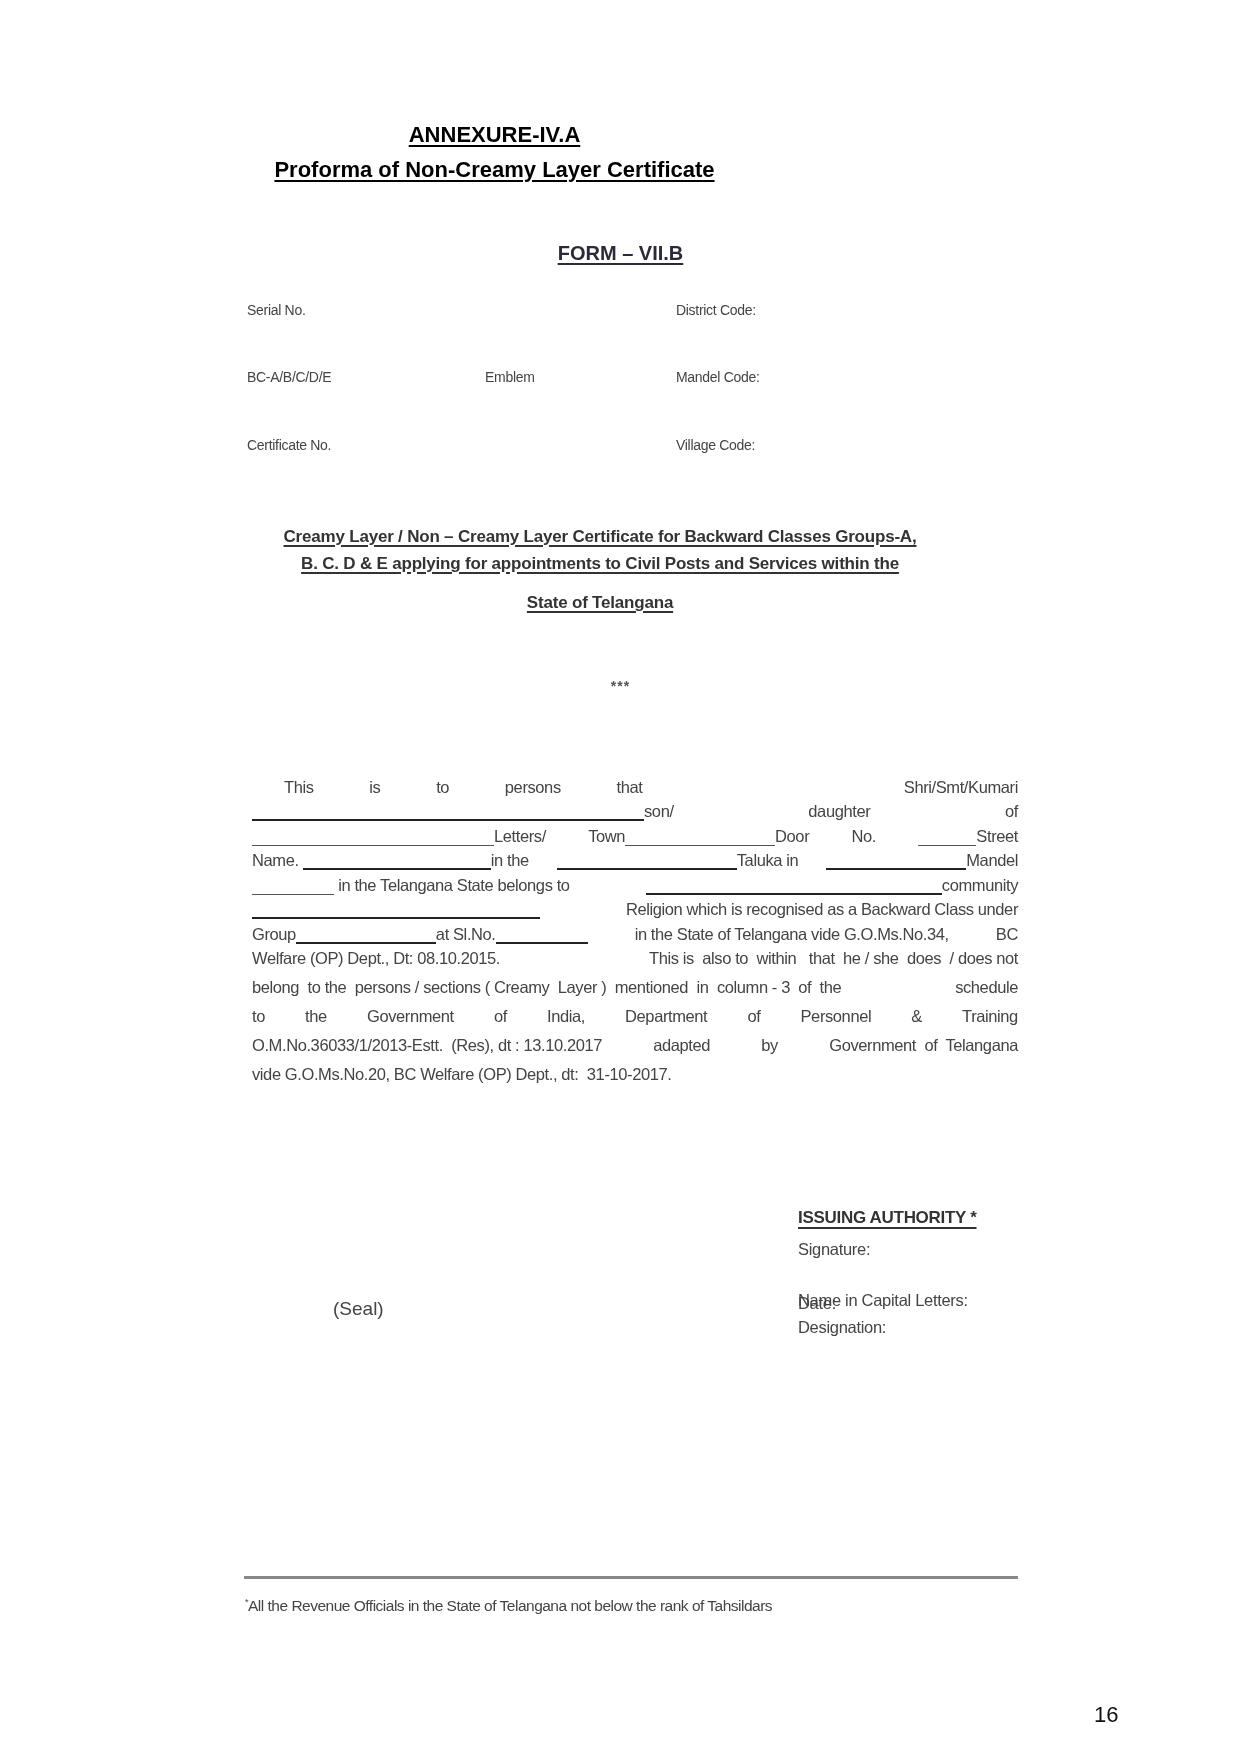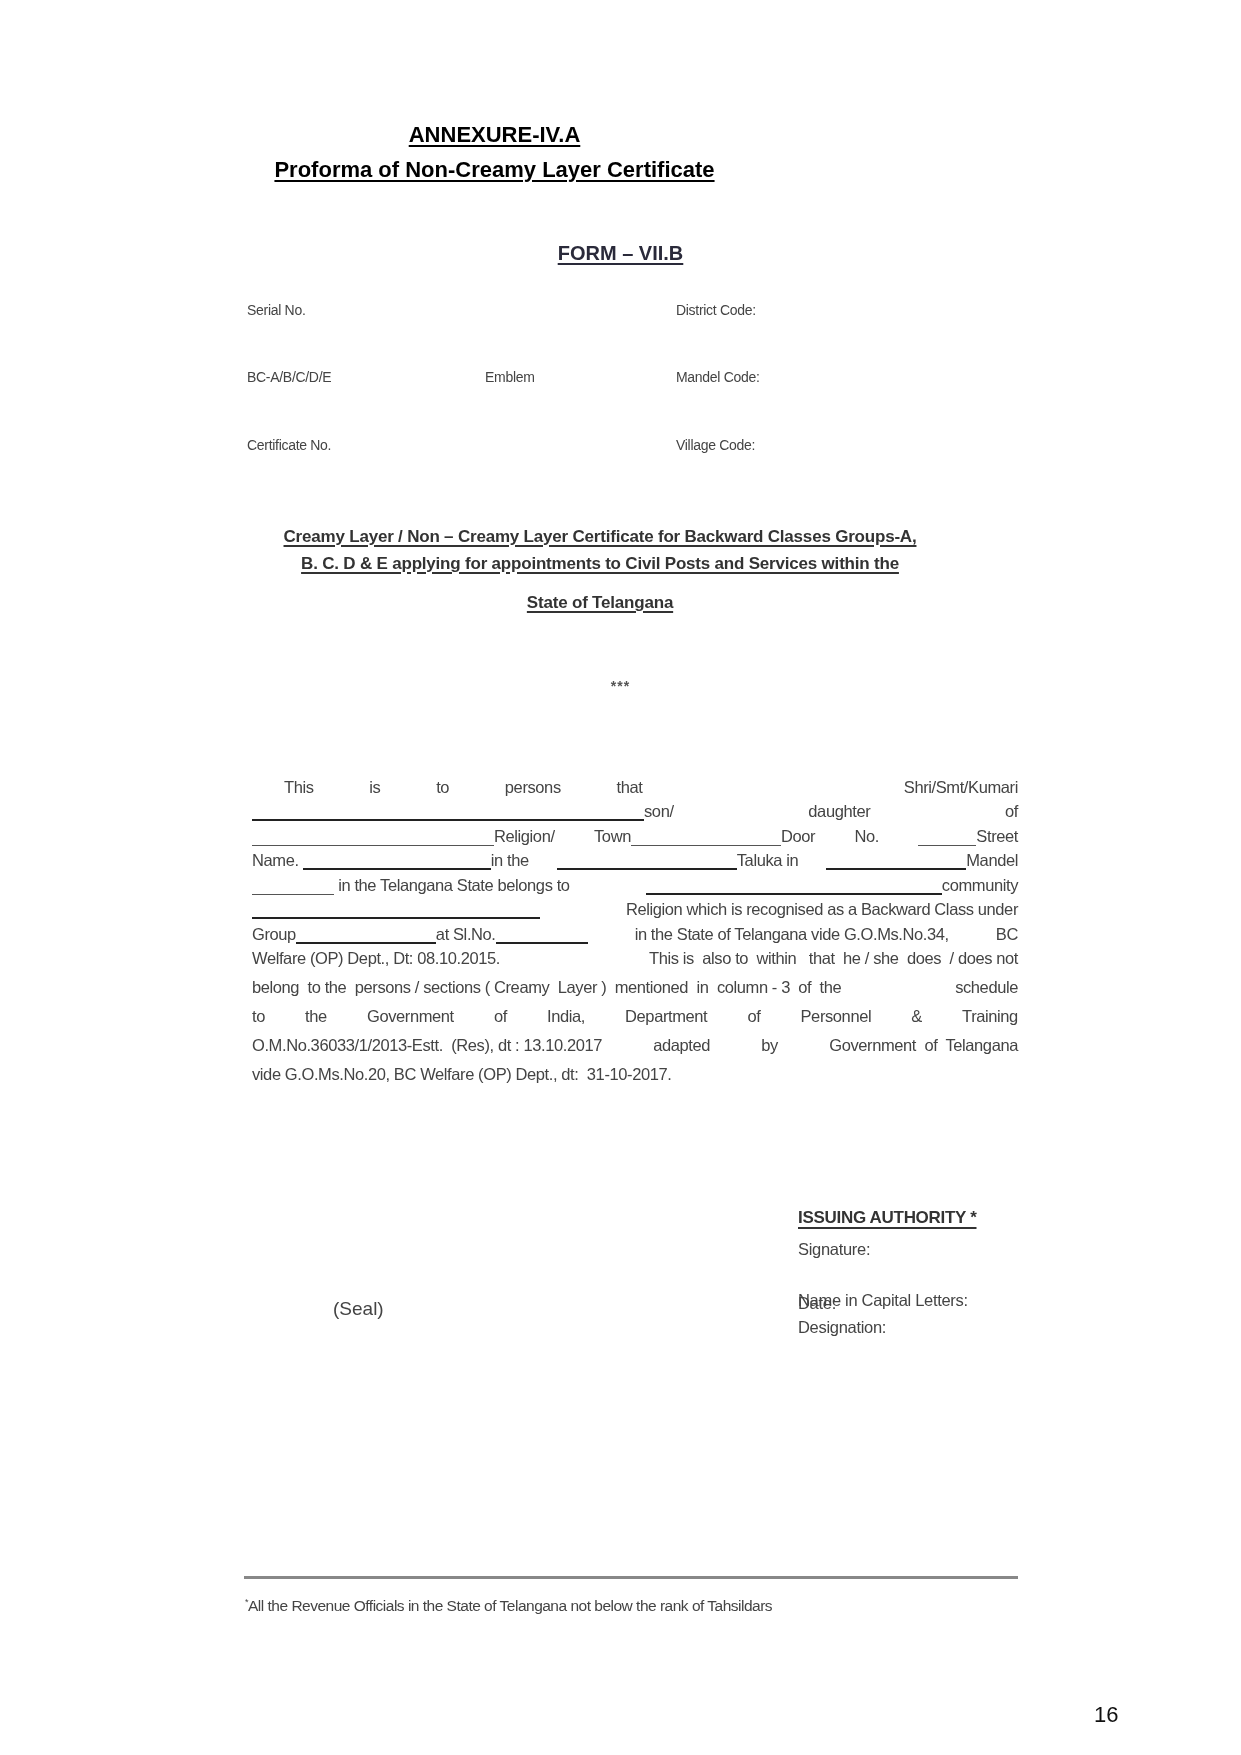--- a/index.html
+++ b/index.html
@@ -62,21 +62,21 @@
     <span>that</span>
     <span style="width:150px;"></span>
     <span>Shri/Smt/Kumari</span>
   </div>
   <div class="line">
     <span><span class="blank" style="width:392px;"></span><span>son/</span></span>
     <span>daughter</span>
     <span>of</span>
   </div>
   <div class="line">
-    <span><span class="blank thin" style="width:242px;"></span><span>Religion/</span></span>
+    <span><span class="blank thin" style="width:242px;"></span><span>Letters/</span></span>
     <span><span>Town</span><span class="blank thin" style="width:150px;"></span><span>Door</span></span>
     <span>No.</span>
     <span><span class="blank thin" style="width:58px;"></span><span>Street</span></span>
   </div>
   <div class="line left" style="gap:7px; justify-content:space-between;">
     <span><span>Name.</span> <span class="blank" style="width:188px;"></span><span>in the</span></span>
     <span><span class="blank" style="width:180px;"></span><span>Taluka in</span></span>
     <span><span class="blank" style="width:140px;"></span><span>Mandel</span></span>
   </div>
   <div class="line">

